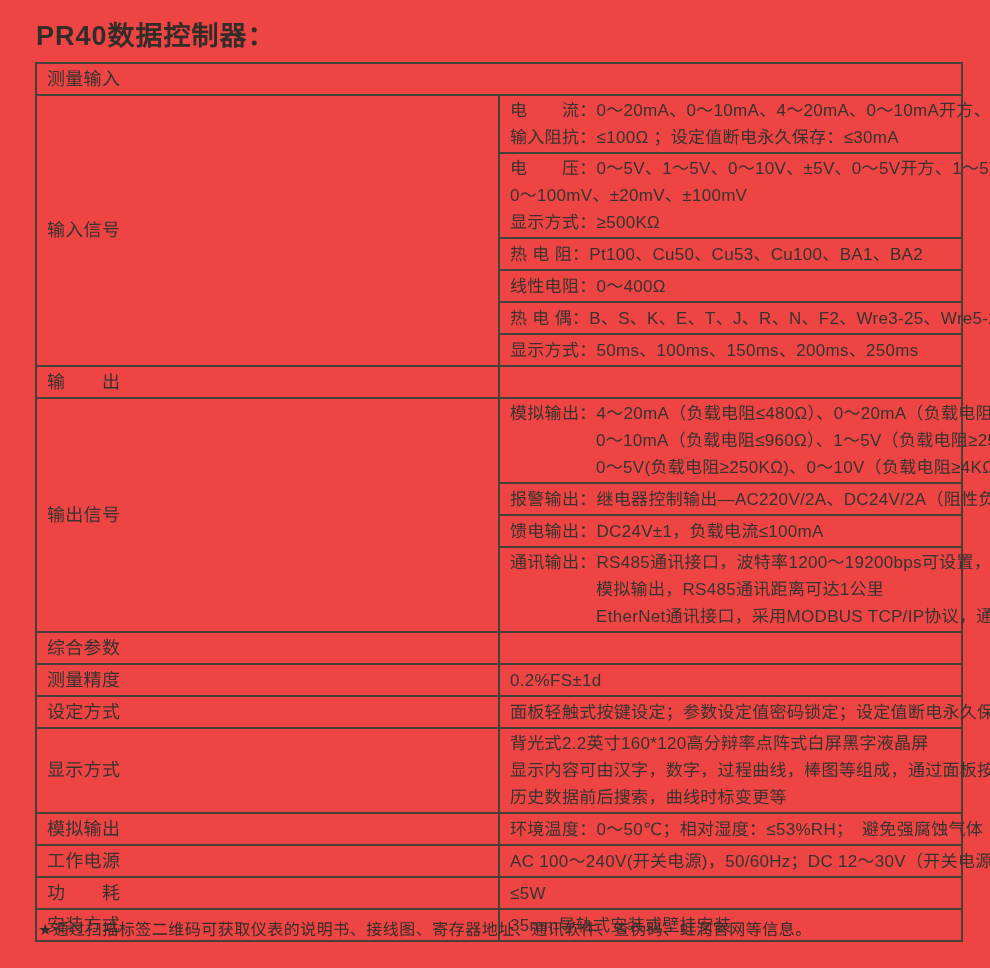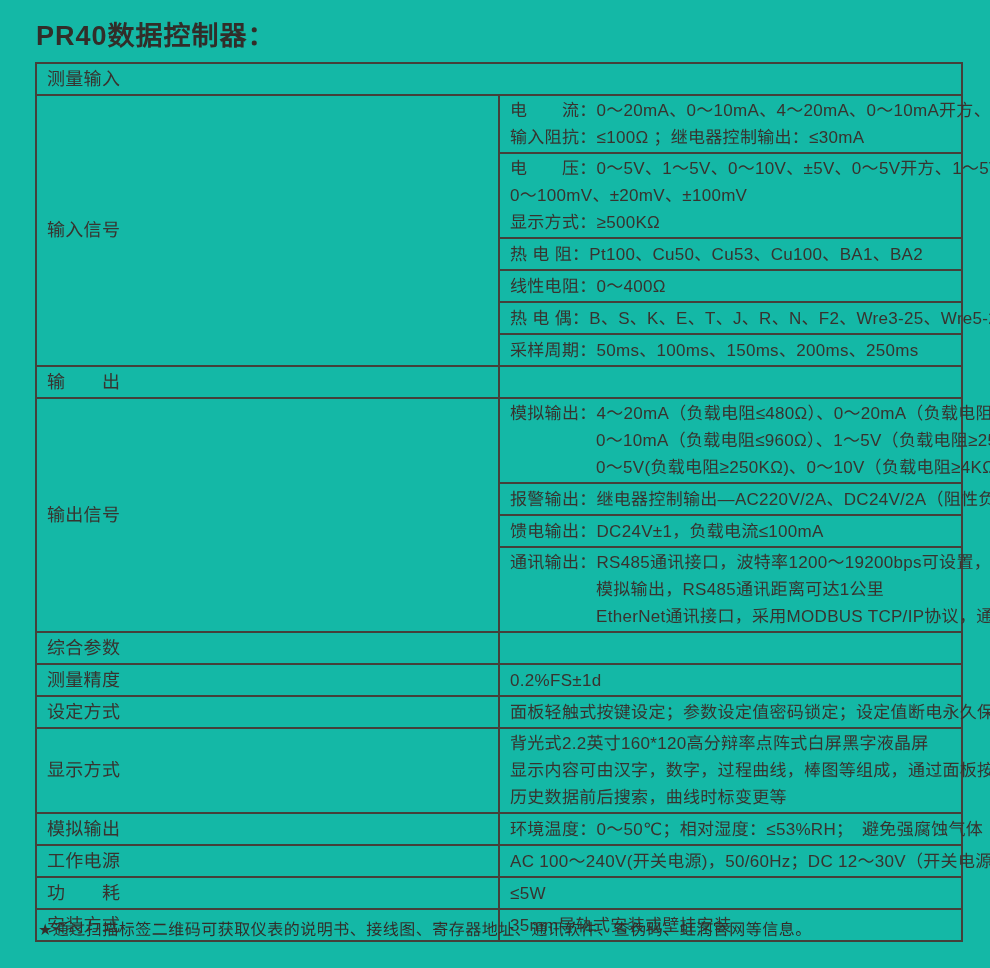--- a/index.html
+++ b/index.html
@@ -7,21 +7,21 @@
     padding: 0;
     background: #e9e7e3;
     font-family: "Liberation Sans", "DejaVu Sans", sans-serif;
     color: #38332f;
     -webkit-font-smoothing: antialiased;
   }
   .page {
     position: relative;
     width: 990px;
     height: 968px;
-    background: #14b8a6;
+    background: #ef4444;
     overflow: hidden;
   }
   .doc-title {
     position: absolute;
     left: 36px;
     top: 14px;
     font-size: 27px;
     font-weight: 700;
     letter-spacing: 1px;
     color: #322d29;
@@ -79,21 +79,21 @@
 
     <tbody>
         <tr class="h1">
       <td class="section" colspan="2">测量输入</td>
     </tr>
 
     <tr>
       <td class="col-label" rowspan="6">输入信号</td>
       <td class="cell">
         <div class="line">电　　流：0～20mA、0～10mA、4～20mA、0～10mA开方、4～20mA开方</div>
-        <div class="line">输入阻抗：≤100Ω ；继电器控制输出：≤30mA</div>
+        <div class="line">输入阻抗：≤100Ω ；设定值断电永久保存：≤30mA</div>
       </td>
     </tr>
     <tr>
       <td class="cell">
         <div class="line">电　　压：0～5V、1～5V、0～10V、±5V、0～5V开方、1～5V开方、0～20 mV、</div>
         <div class="line">0～100mV、±20mV、±100mV</div>
         <div class="line">显示方式：≥500KΩ</div>
       </td>
     </tr>
     <tr class="h1">
@@ -106,21 +106,21 @@
         <div class="line">线性电阻：0～400Ω</div>
       </td>
     </tr>
     <tr class="h1">
       <td class="cell">
         <div class="line">热 电 偶：B、S、K、E、T、J、R、N、F2、Wre3-25、Wre5-26</div>
       </td>
     </tr>
     <tr class="h1">
       <td class="cell">
-        <div class="line">采样周期：50ms、100ms、150ms、200ms、250ms</div>
+        <div class="line">显示方式：50ms、100ms、150ms、200ms、250ms</div>
       </td>
     </tr>
 
     <tr class="h1">
       <td class="section">输　　出</td>
       <td class="cell"></td>
     </tr>
 
     <tr>
       <td class="col-label" rowspan="4">输出信号</td>

